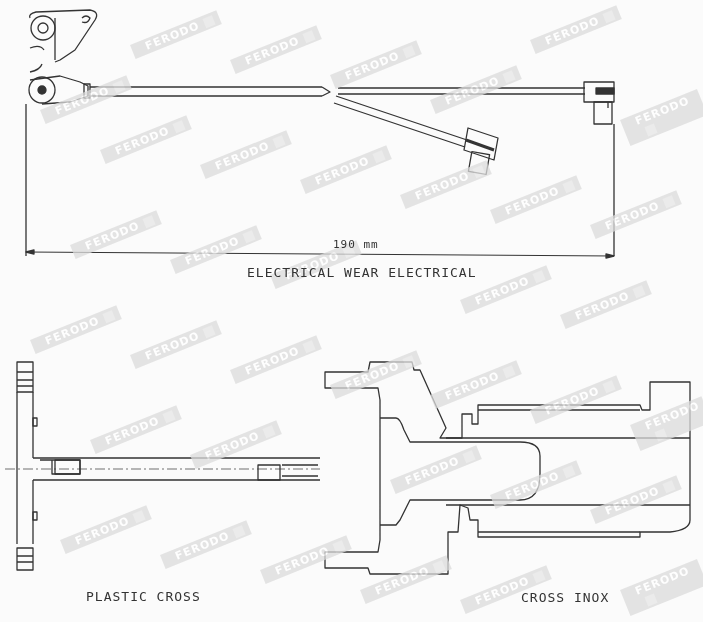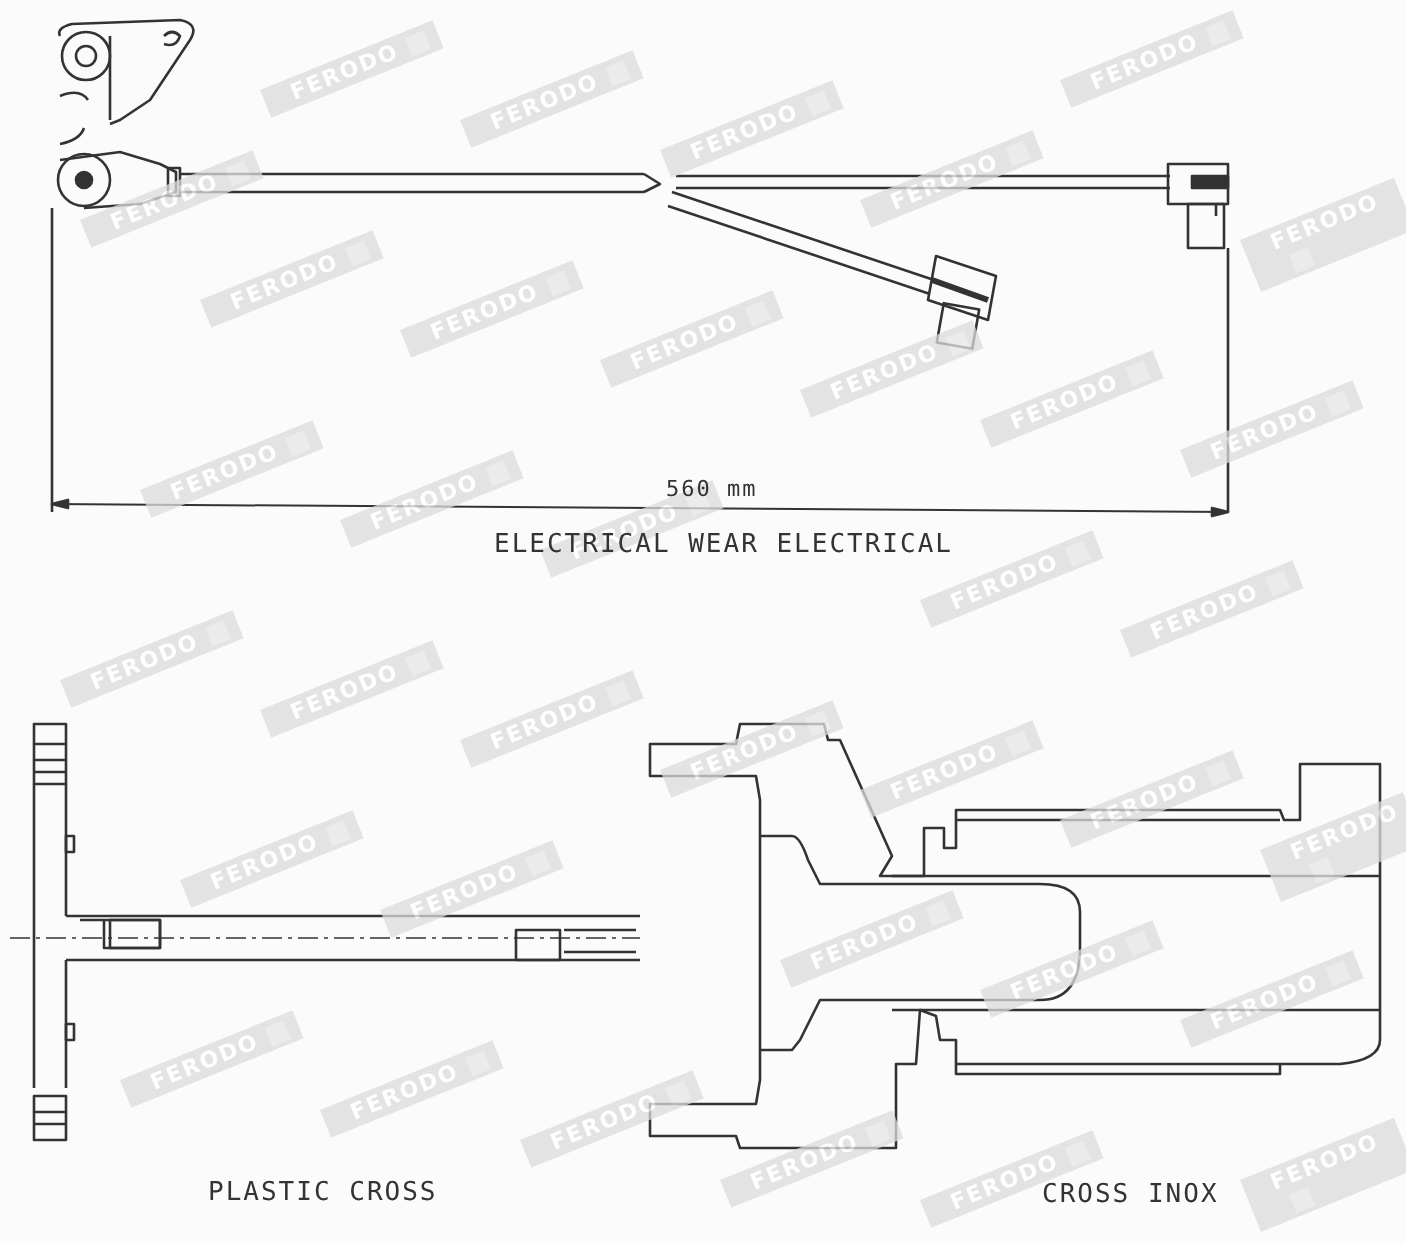--- a/index.html
+++ b/index.html
@@ -103,16 +103,16 @@
 <div class="wm" style="left:390px;top:480px">FERODO</div>
 <div class="wm" style="left:490px;top:495px">FERODO</div>
 <div class="wm" style="left:590px;top:510px">FERODO</div>
 <div class="wm" style="left:60px;top:540px">FERODO</div>
 <div class="wm" style="left:160px;top:555px">FERODO</div>
 <div class="wm" style="left:260px;top:570px">FERODO</div>
 <div class="wm" style="left:360px;top:590px">FERODO</div>
 <div class="wm" style="left:460px;top:600px">FERODO</div>
 <div class="wm" style="left:620px;top:590px">FERODO</div>
 
-<div class="lbl" style="left:333px;top:238px;font-size:11px;">560 mm</div>
+<div class="lbl" style="left:333px;top:238px;font-size:11px;">190 mm</div>
 <div class="lbl" style="left:247px;top:265px;">ELECTRICAL WEAR ELECTRICAL</div>
-<div class="lbl" style="left:104px;top:589px;">PLASTIC CROSS</div>
+<div class="lbl" style="left:86px;top:589px;">PLASTIC CROSS</div>
 <div class="lbl" style="left:521px;top:590px;">CROSS INOX</div>
 
 </body></html>

